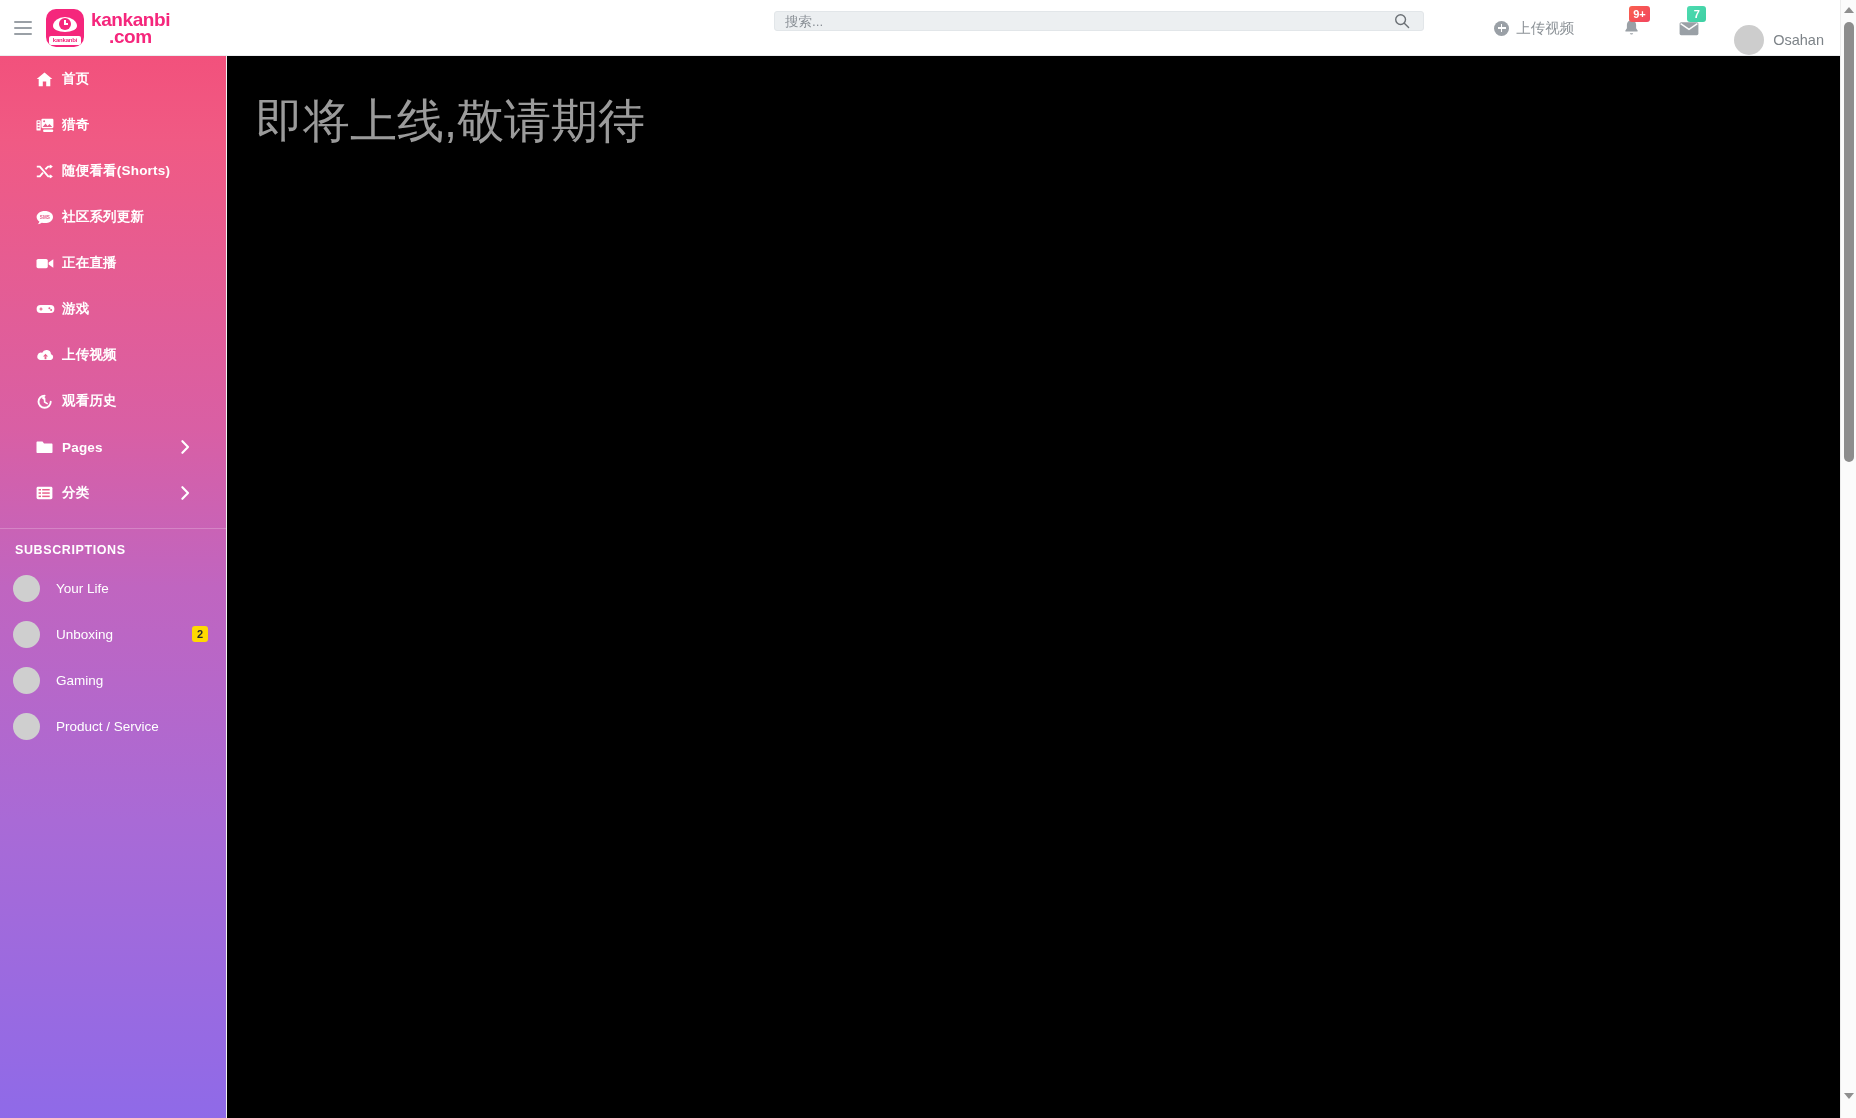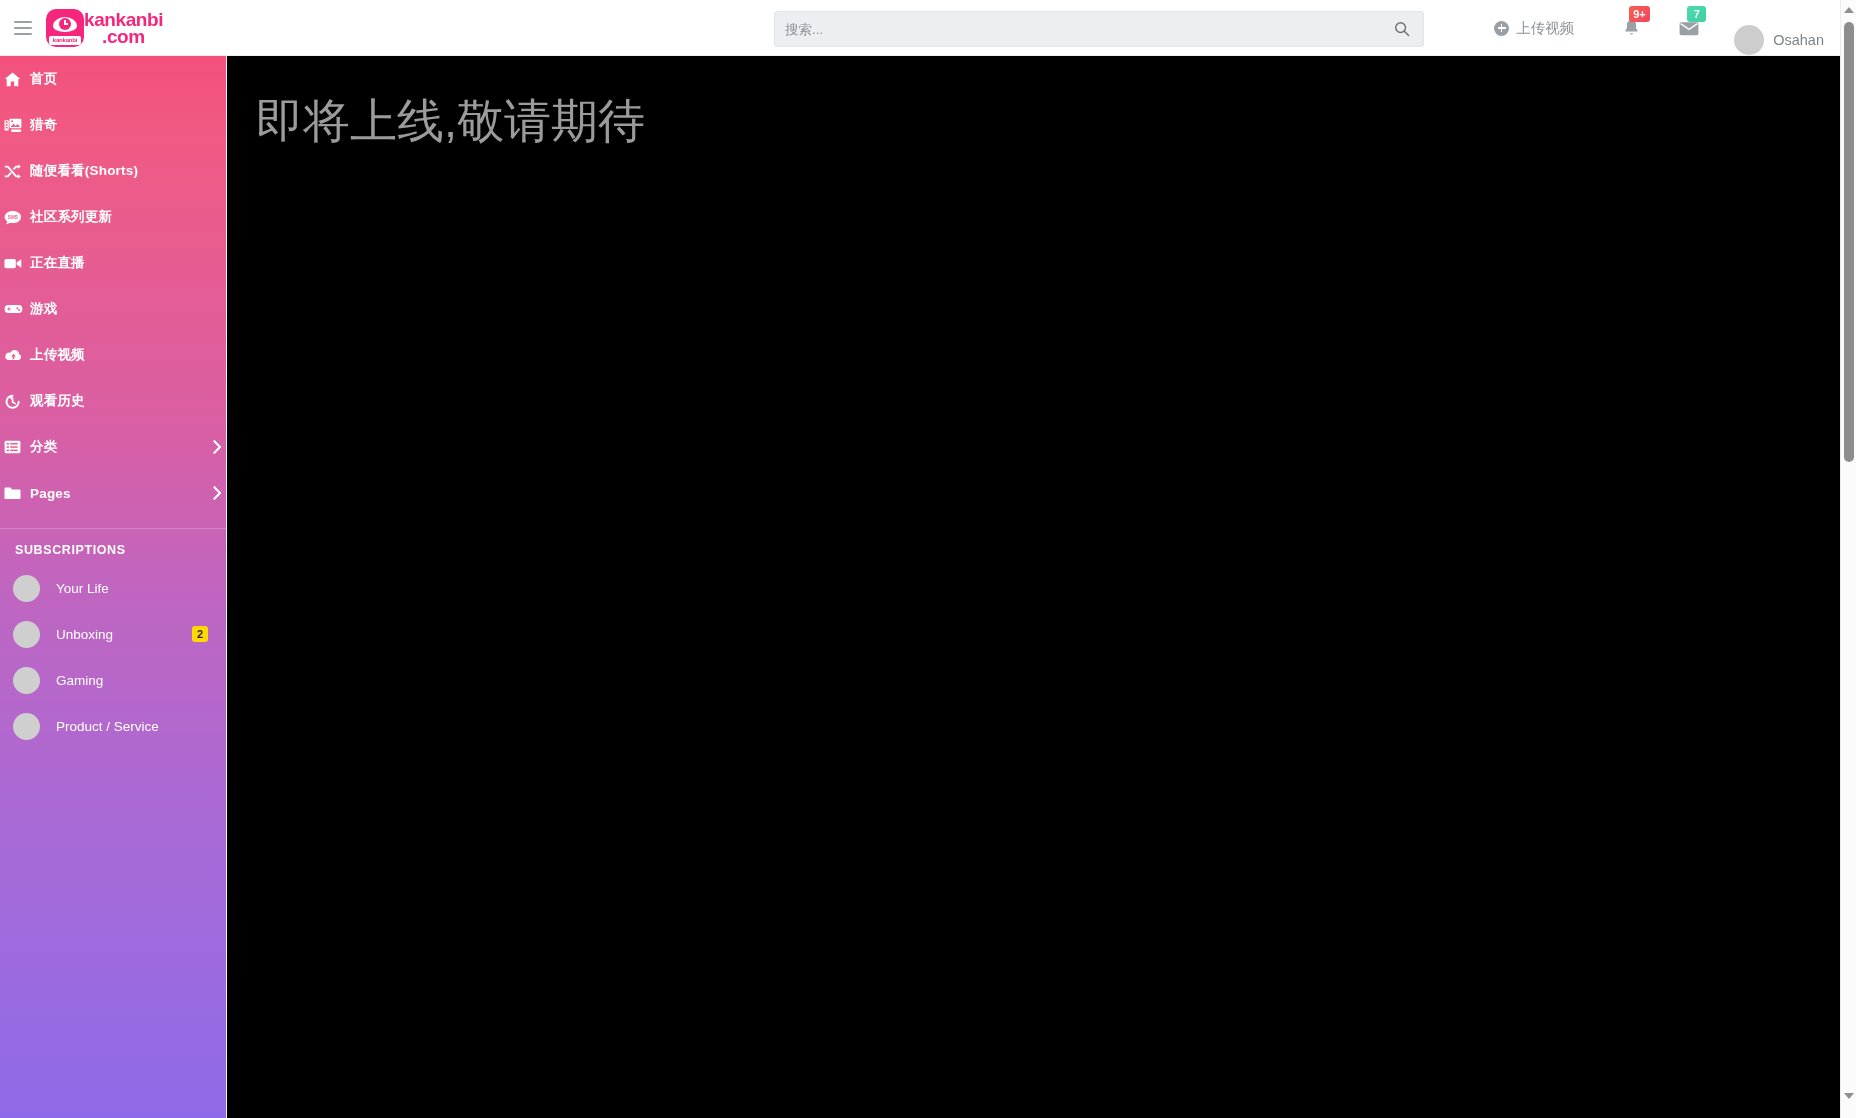--- a/index.html
+++ b/index.html
@@ -20,21 +20,21 @@
     z-index: 30;
   }
   .hamburger {
     width: 46px; height: 56px;
     display: flex; flex-direction: column;
     align-items: center; justify-content: center;
     gap: 4px; cursor: pointer;
   }
   .hamburger i { display:block; width: 18px; height: 2px; background: #9aa0a6; border-radius: 1px; }
 
-  .brand { display: flex; align-items: center; margin-left: 0px; }
+  .brand { display: flex; align-items: center; gap: 7px; margin-left: 0px; }
   .brand-mark {
     width: 38px; height: 38px; border-radius: 10px;
     background: #f5267c;
     position: relative; flex: none;
     overflow: hidden;
   }
   .brand-mark .eye {
     position: absolute; left: 7px; top: 8px;
     width: 24px; height: 15px;
     border-radius: 50% / 60% 60% 40% 40%;
@@ -61,21 +61,21 @@
     color: #f5267c; font-weight: 700; letter-spacing: -0.2px;
   }
   .brand-text {
     font-size: 19px; font-weight: 700; color: #f5267c;
     line-height: 17px; letter-spacing: -0.4px;
   }
   .brand-text .dom { display: block; padding-left: 18px; }
 
   .search-wrap {
     position: absolute; left: 774px; top: 11px;
-    width: 650px; height: 36px;
+    width: 650px; height: 20px;
   }
   .search-box {
     width: 100%; height: 100%;
     background: #eceff1; border: 1px solid #e2e6e9;
     border-radius: 3px;
     display: flex; align-items: center;
     padding: 0 10px;
   }
   .search-box input {
     flex: 1; border: none; outline: none; background: transparent;
@@ -135,21 +135,21 @@
         #f05a84 8%,
         #d95fa4 35%,
         #c065c0 50%,
         #a96ad6 72%,
         #8f6ae8 100%);
     overflow: hidden;
     z-index: 20;
   }
   .nav-item {
     display: flex; align-items: center;
-    height: 46px; padding: 0 4px;
+    height: 46px; padding: 0 36px;
     color: #ffffff; cursor: pointer;
     text-decoration: none;
   }
   .nav-ico {
     width: 26px; flex: none;
     display: flex; align-items: center; justify-content: flex-start;
     color: #ffffff;
   }
   .nav-label {
     font-size: 13.5px; font-weight: 700; color: #ffffff;
@@ -390,51 +390,51 @@
         <path d="M8.6 1.6 5.5 3.9 8.6 6.2z" fill="#fff"></path>
         <path d="M8.6 4.4v3.6l2.6 1.6" fill="none" stroke="#fff" stroke-width="1.6" stroke-linecap="round"></path>
       </svg>
     </span>
     <span class="nav-label">观看历史</span>
   </a>
 
   <a class="nav-item">
     <span class="nav-ico">
       <svg width="17" height="14" viewBox="0 0 17 14">
+        <path d="M1.5 1.6h5l1.5 1.9h7.5c.6 0 1 .4 1 1v7.4c0 .6-.4 1-1 1H1.5c-.6 0-1-.4-1-1V2.6c0-.6.4-1 1-1z" fill="#fff"></path>
+      </svg>
+    </span>
+    <span class="nav-label">Pages</span>
+    <span class="chev">
+      <svg width="9" height="14" viewBox="0 0 9 14">
+          <path d="M1.4 1.2 7 7l-5.6 5.8" fill="none" stroke="#fff" stroke-width="2.1" stroke-linecap="round" stroke-linejoin="round"></path>
+        </svg>
+    </span>
+  </a>
+
+  <a class="nav-item">
+    <span class="nav-ico">
+      <svg width="17" height="14" viewBox="0 0 17 14">
         <rect x="0.6" y="0.8" width="15.8" height="12.4" rx="1.4" fill="#fff"></rect>
         <rect x="2.6" y="3" width="2.4" height="1.5" fill="#e8608d"></rect>
         <rect x="6.2" y="3" width="7.5" height="1.5" fill="#e8608d"></rect>
         <rect x="2.6" y="6.3" width="2.4" height="1.5" fill="#e8608d"></rect>
         <rect x="6.2" y="6.3" width="7.5" height="1.5" fill="#e8608d"></rect>
         <rect x="2.6" y="9.6" width="2.4" height="1.5" fill="#e8608d"></rect>
         <rect x="6.2" y="9.6" width="7.5" height="1.5" fill="#e8608d"></rect>
       </svg>
     </span>
     <span class="nav-label">分类</span>
     <span class="chev">
       <svg width="9" height="14" viewBox="0 0 9 14">
           <path d="M1.4 1.2 7 7l-5.6 5.8" fill="none" stroke="#fff" stroke-width="2.1" stroke-linecap="round" stroke-linejoin="round"></path>
         </svg>
     </span>
   </a>
 
-  <a class="nav-item">
-    <span class="nav-ico">
-      <svg width="17" height="14" viewBox="0 0 17 14">
-        <path d="M1.5 1.6h5l1.5 1.9h7.5c.6 0 1 .4 1 1v7.4c0 .6-.4 1-1 1H1.5c-.6 0-1-.4-1-1V2.6c0-.6.4-1 1-1z" fill="#fff"></path>
-      </svg>
-    </span>
-    <span class="nav-label">Pages</span>
-    <span class="chev">
-      <svg width="9" height="14" viewBox="0 0 9 14">
-          <path d="M1.4 1.2 7 7l-5.6 5.8" fill="none" stroke="#fff" stroke-width="2.1" stroke-linecap="round" stroke-linejoin="round"></path>
-        </svg>
-    </span>
-  </a>
-
   <div class="side-divider"></div>
 
   <div class="sub-title">SUBSCRIPTIONS</div>
 
   <div class="sub-item">
     <span class="sub-avatar"></span>
     <span class="sub-label">Your Life</span>
   </div>
 
   <div class="sub-item">

